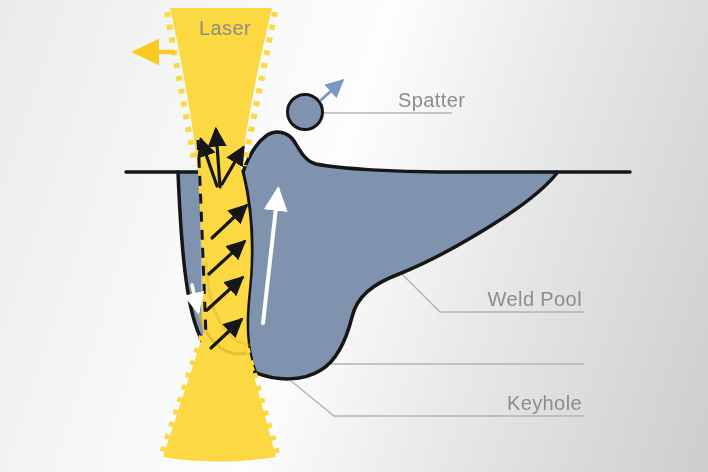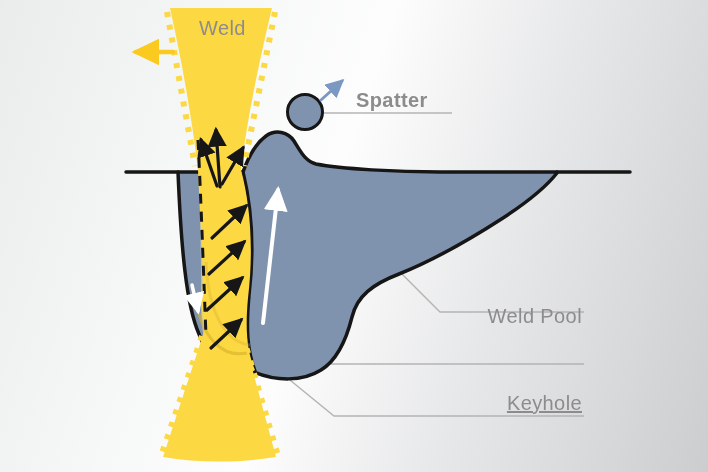--- a/index.html
+++ b/index.html
@@ -117,21 +117,21 @@
 
     <path stroke="var(--c-white,#fff)" stroke-width="4" fill="none" stroke-linecap="round" marker-end="url(#ahW)" d="M 263 323 L 278 190"></path>
     <path stroke="var(--c-white,#fff)" stroke-width="3.5" fill="none" stroke-linecap="round" marker-end="url(#ahW)" d="M 192 285 L 198 311"></path>
 
     <circle cx="305" cy="112" r="17.5" fill="var(--c-pool_blue,#8093ae)" stroke="var(--c-outline_black,#161616)" stroke-width="3"></circle>
     <path stroke="var(--c-spatter_arrow_blue,#7b98c2)" stroke-width="3" fill="none" stroke-linecap="round" marker-end="url(#ahBlue)" d="M 321 100 L 342 81"></path>
 
     <path stroke="var(--c-arrow_yellow,#fbca1f)" stroke-width="4.5" fill="none" stroke-linecap="round" marker-end="url(#ahY)" d="M 173 52 L 136 52"></path>
   </svg>
 
-  <div class="lbl" style="left:199px;top:17px;">Weld</div>
+  <div class="lbl" style="left:199px;top:17px;">Laser</div>
 
-  <div class="lbl" style="left:356px;top:89px;font-weight:bold;">Spatter</div>
+  <div class="lbl" style="left:398px;top:89px;">Spatter</div>
 
-  <div class="lbl right" style="right:126px;top:305px;margin-left:36px;">Weld Pool</div>
+  <div class="lbl right" style="right:126px;top:288px;margin-left:36px;">Weld Pool</div>
 
 
-  <div class="lbl right" style="right:126px;top:392px;text-decoration:underline;">Keyhole</div>
+  <div class="lbl right" style="right:126px;top:392px;">Keyhole</div>
 </div>
 
 </body></html>

